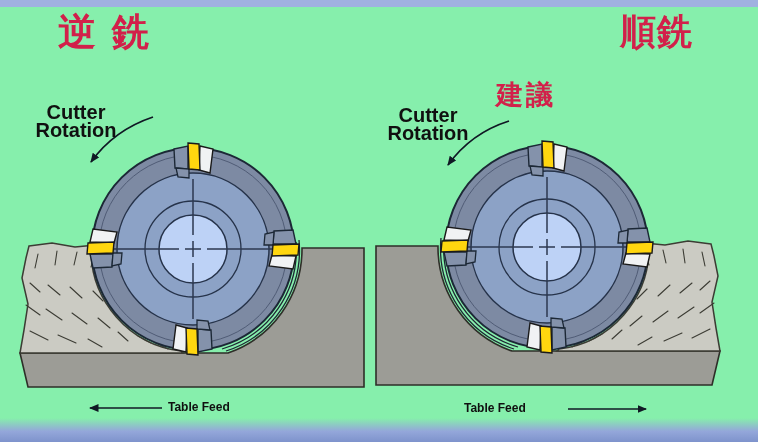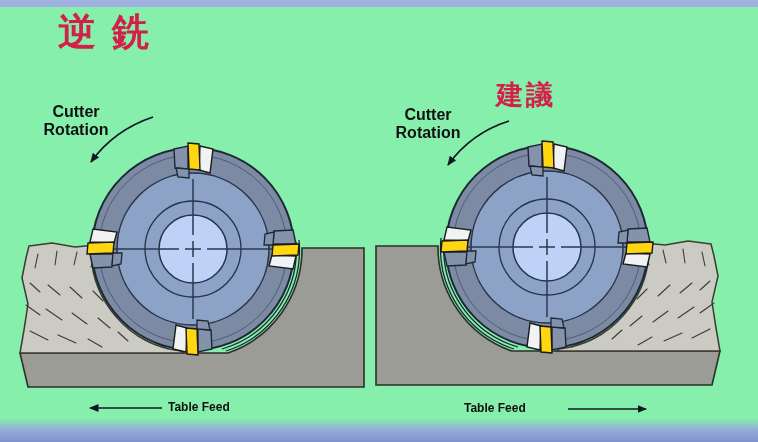--- a/index.html
+++ b/index.html
@@ -20,21 +20,21 @@
     white-space:nowrap;line-height:1.05;
   }
   .title-left{left:58px;top:12px;font-size:38px;letter-spacing:16px;}
   .title-right{left:620px;top:13px;font-size:36px;letter-spacing:1px;}
   .hint{
     position:absolute;left:496px;top:77px;color:#d2204a;font-weight:bold;
     font-size:27px;letter-spacing:3px;white-space:nowrap;
   }
   .rot-label{
     position:absolute;width:92px;text-align:center;color:#101010;
-    font-weight:bold;font-size:16px;line-height:18px;white-space:nowrap;
+    font-weight:bold;font-size:20px;line-height:18px;white-space:nowrap;
   }
   .rot-left{left:30px;top:103px;}
   .rot-right{left:382px;top:106px;}
   .feed-label{
     position:absolute;color:#101010;font-weight:bold;font-size:12px;white-space:nowrap;
   }
   .feed-left{left:168px;top:400px;}
   .feed-right{left:464px;top:401px;}
 </style>
 </head>
@@ -109,20 +109,21 @@
 
     <g>
       <use href="#wp" xlink:href="#wp" transform="translate(740,-2) scale(-1,1)"></use>
       <use href="#cutter" xlink:href="#cutter" transform="translate(547,247)"></use>
       <path d="M 509,121 Q 471,133 448,165" fill="none" stroke="#101824" stroke-width="1.8" marker-end="url(#ah)"></path>
       <path d="M 568,409 L 646,409" fill="none" stroke="#101824" stroke-width="1.7" marker-end="url(#ah)"></path>
     </g>
   </svg>
 
   <div class="title title-left">逆銑</div>
+  <div class="title title-right">順銑</div>
   <div class="hint">建議</div>
 
   <div class="rot-label rot-left">
     <div>Cutter</div>
     <div>Rotation</div>
   </div>
   <div class="rot-label rot-right">
     <div>Cutter</div>
     <div>Rotation</div>
   </div>

